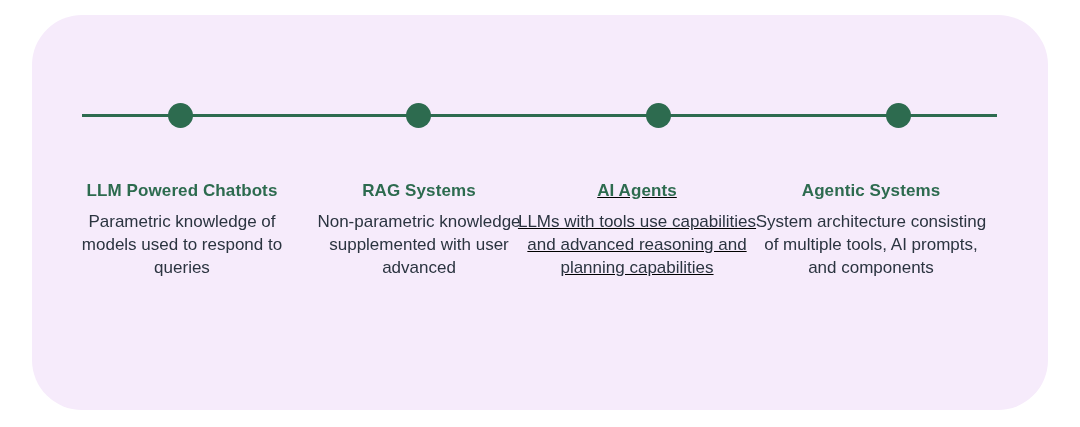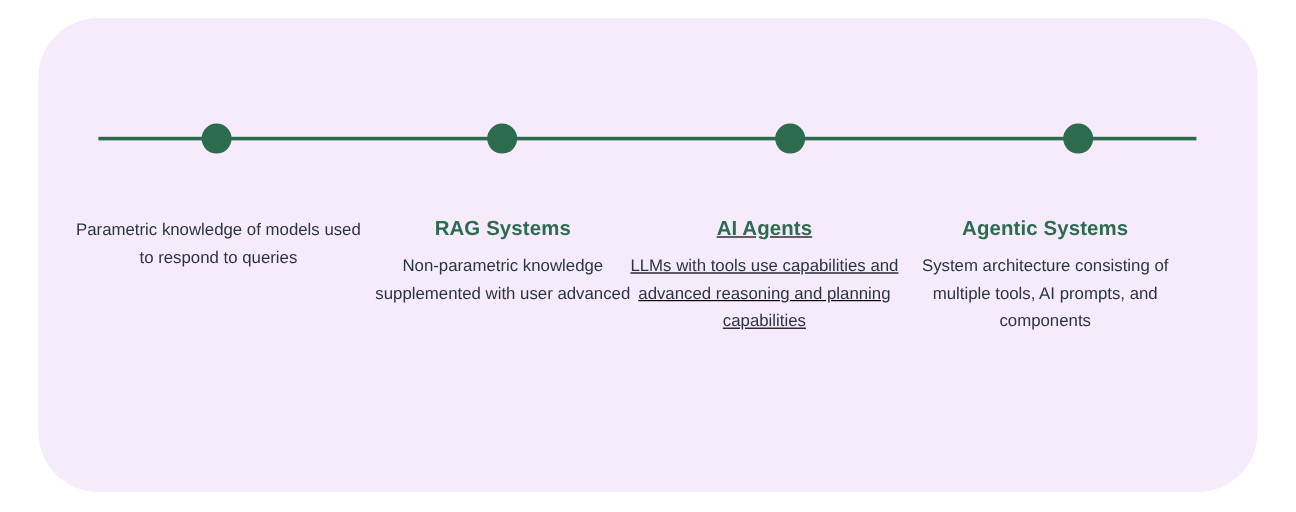--- a/index.html
+++ b/index.html
@@ -63,41 +63,42 @@
     color: #2d6b4f;
     font-size: 17px;
     font-weight: bold;
     line-height: 22px;
     margin: 0 0 8px 0;
     letter-spacing: 0.1px;
   }
 
   .milestone-desc {
     color: #2b3440;
-    font-size: 14px;
+    font-size: 17px;
     line-height: 23px;
     margin: 0;
     padding: 0 4px;
   }
 </style>
 </head>
 <body>
 
 <div id="stage">
 
   <div id="panel"></div>
 
   <div id="timeline-axis"></div>
 
   <div class="timeline-dot" style="left:168px;"></div>
   <div class="timeline-dot" style="left:406px;"></div>
   <div class="timeline-dot" style="left:646px;"></div>
   <div class="timeline-dot" style="left:886px;"></div>
 
   <div class="milestone-block" style="left:57px;">
+    <p class="milestone-title">LLM Powered Chatbots</p>
     <p class="milestone-desc">Parametric knowledge of models used to respond to queries</p>
   </div>
 
   <div class="milestone-block" style="left:294px;">
     <p class="milestone-title">RAG Systems</p>
     <p class="milestone-desc">Non-parametric knowledge supplemented with user advanced</p>
   </div>
 
   <div class="milestone-block" style="left:512px;text-decoration:underline;">
     <p class="milestone-title">AI Agents</p>

